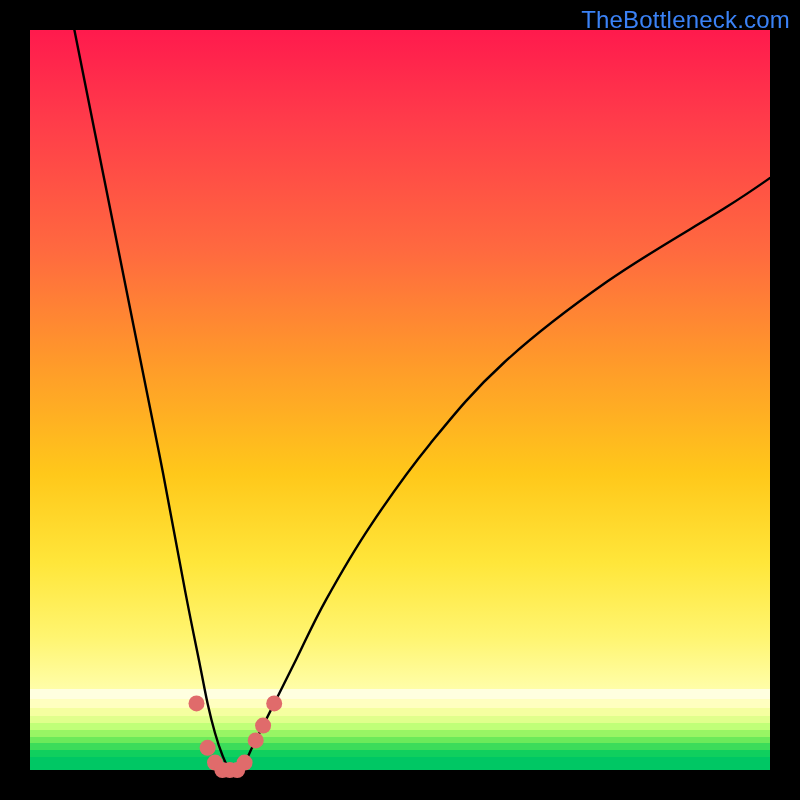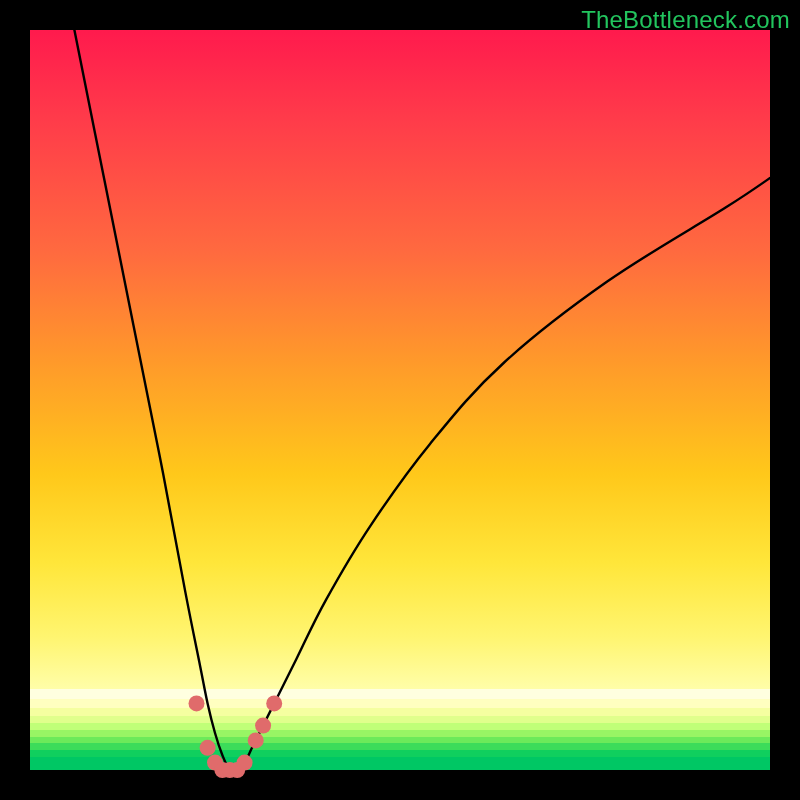--- a/index.html
+++ b/index.html
@@ -49,21 +49,21 @@
   }
   .stripes div {
     width: 100%;
   }
   .watermark {
     position: absolute;
     top: 6px;
     right: 10px;
     font-size: 24px;
     font-weight: 500;
-    color: #22c55e;
+    color: #3b82f6;
     letter-spacing: 0.2px;
   }
   svg.curve {
     position: absolute;
     left: 0;
     top: 0;
     width: 100%;
     height: 100%;
     overflow: visible;
   }

